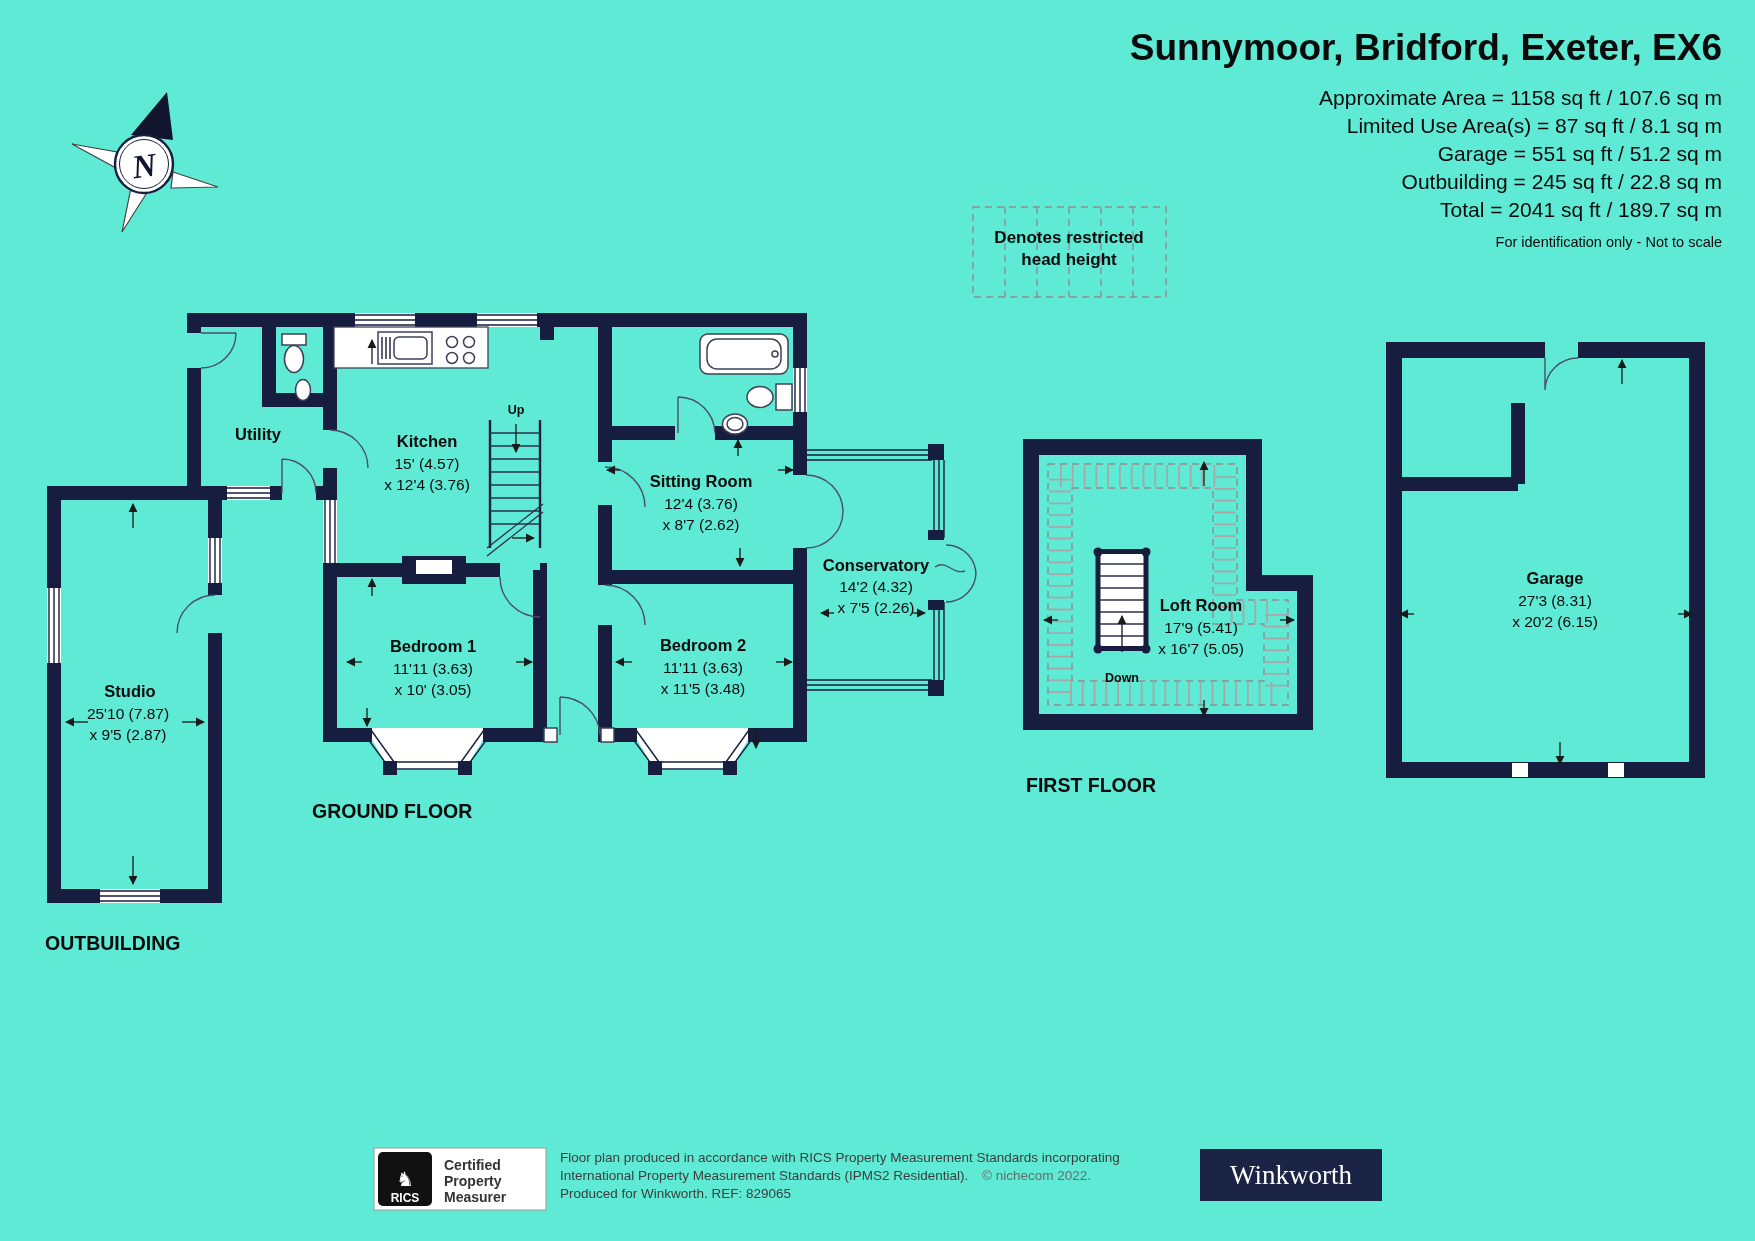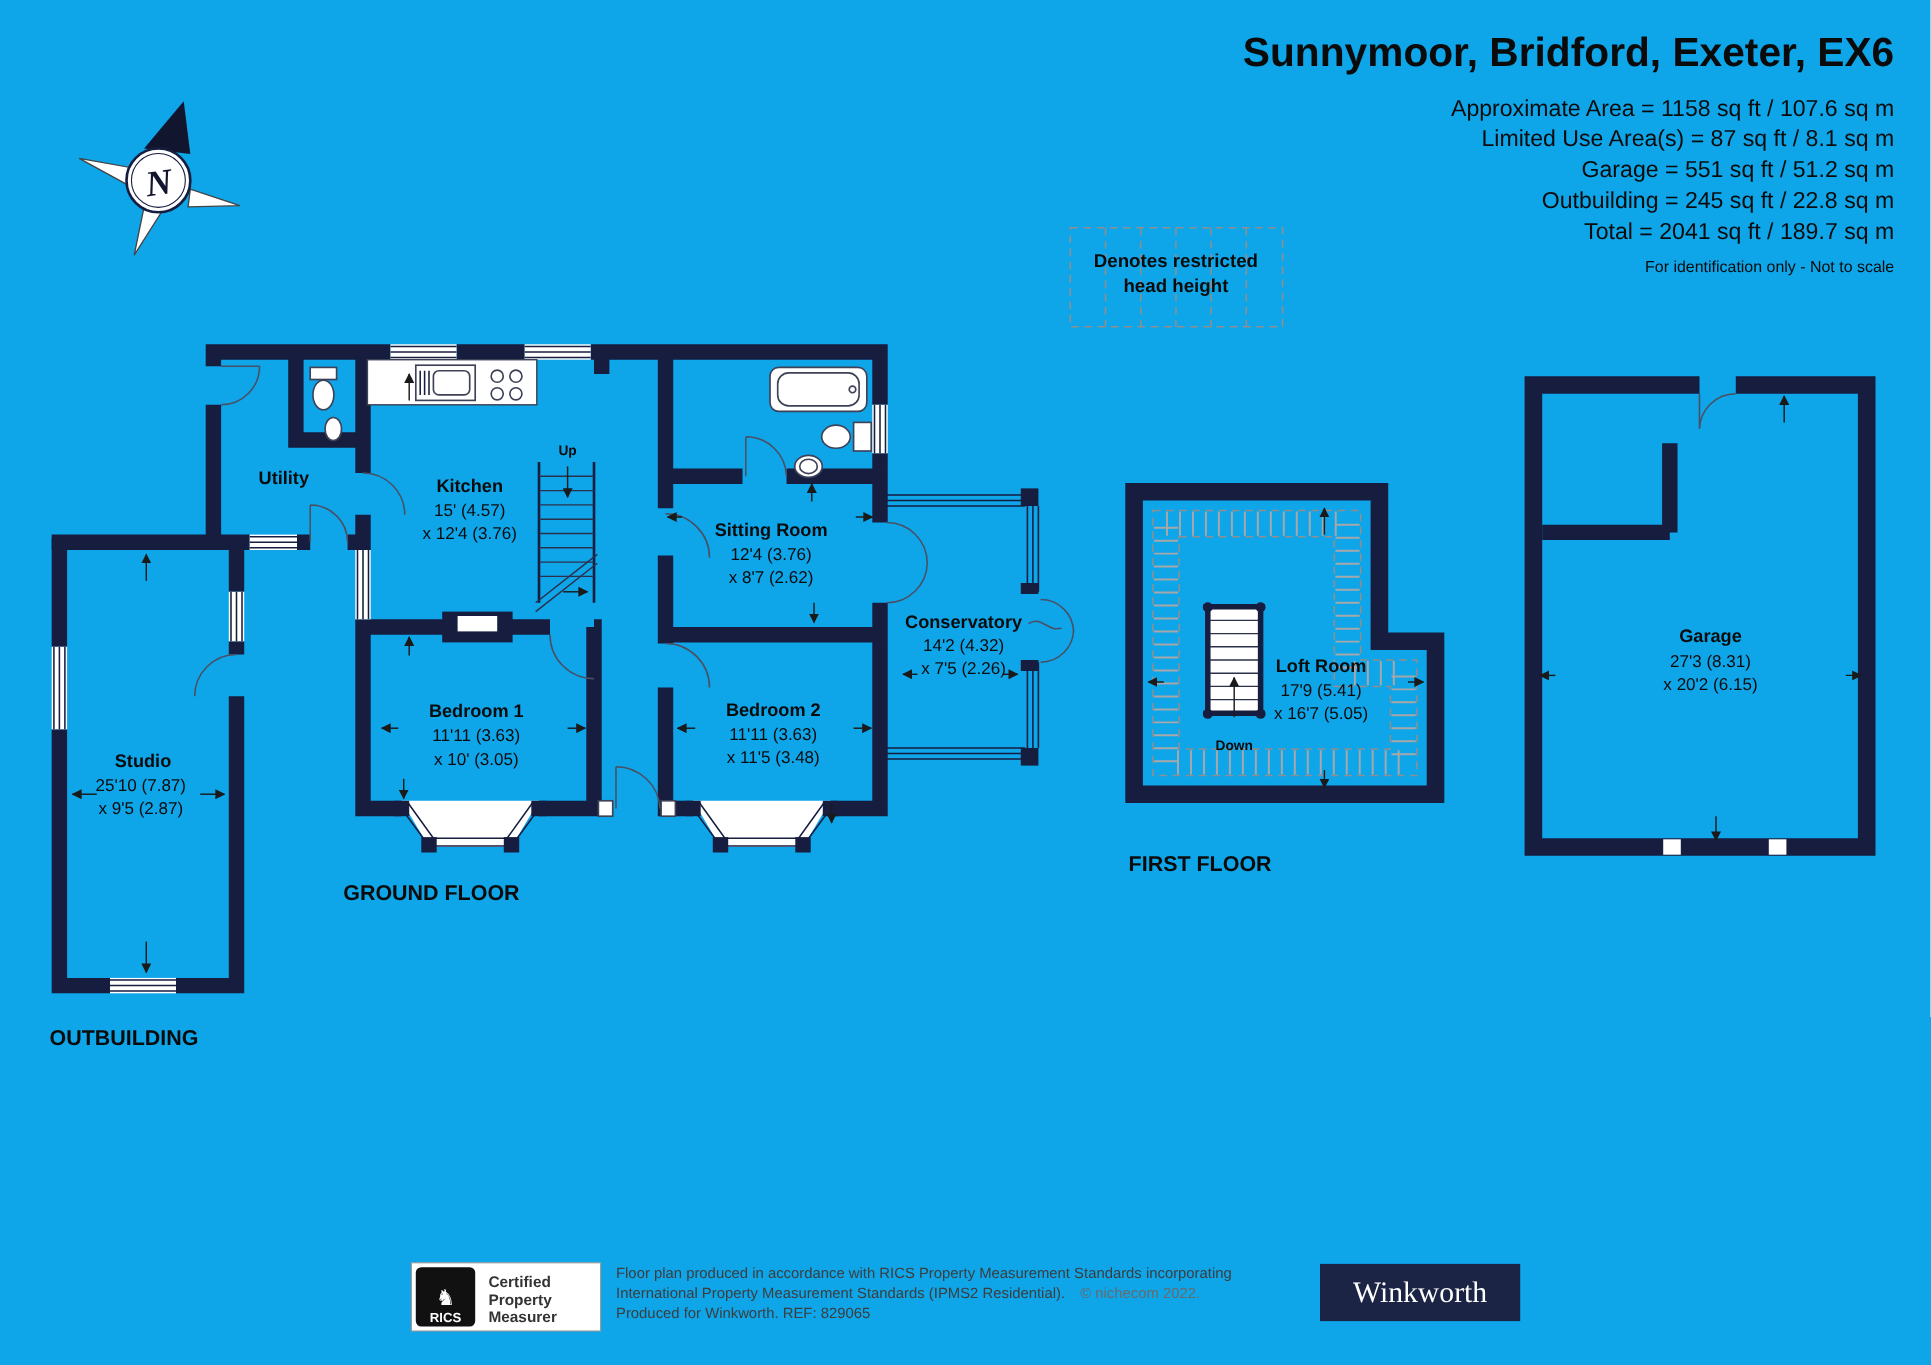--- a/index.html
+++ b/index.html
@@ -1,16 +1,16 @@
 <!DOCTYPE html>
 <html><head>
 <meta charset="utf-8">
 <style>
   html,body{margin:0;padding:0;background:#fff;}
-  #page{position:relative;width:1755px;height:1241px;background:#0ea5e9;overflow:hidden;
+  #page{position:relative;width:1755px;height:1241px;background:#5eead4;overflow:hidden;
         font-family:"Liberation Sans",sans-serif;}
   svg{position:absolute;inset:0;}
   text{fill:#0b0b0b;}
   .title{font:bold 37px "Liberation Sans",sans-serif;}
   .area-line{font:21px "Liberation Sans",sans-serif;}
   .note{font:14.5px "Liberation Sans",sans-serif;}
   .legend-text{font:bold 17px "Liberation Sans",sans-serif;}
   .room-name{font:bold 16.5px "Liberation Sans",sans-serif;}
   .room-dim{font:15.5px "Liberation Sans",sans-serif;}
   .floor-label{font:bold 19.5px "Liberation Sans",sans-serif;}

